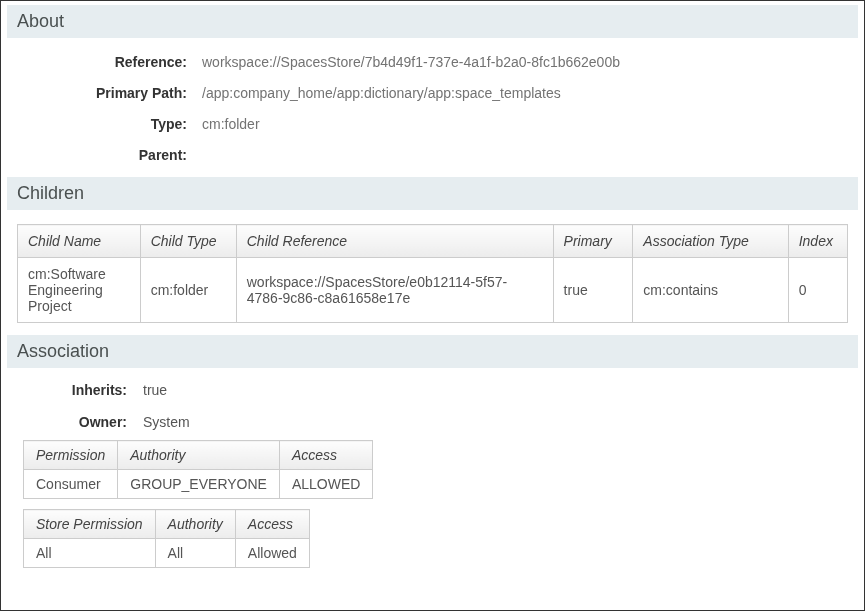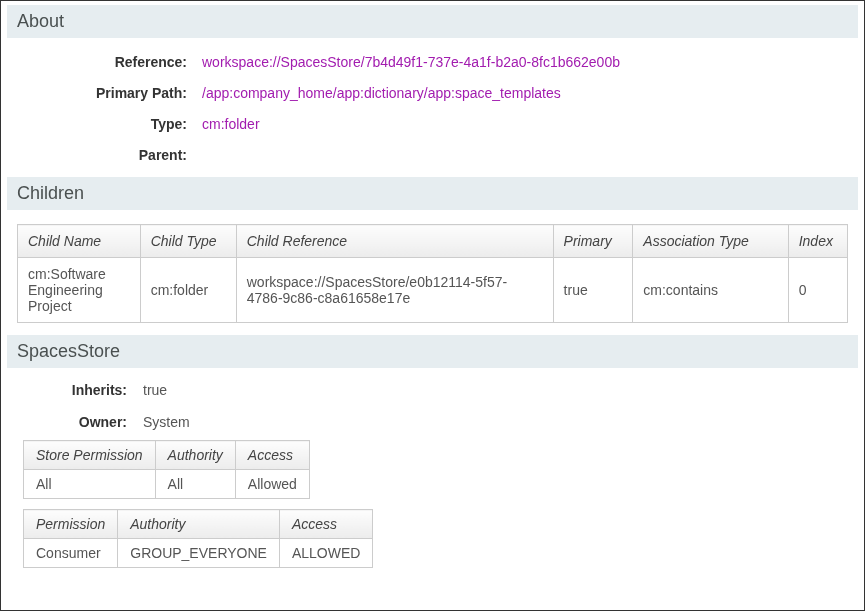--- a/index.html
+++ b/index.html
@@ -32,21 +32,21 @@
     row-gap: 8px;
     padding: 16px 10px 14px 10px;
     gap: 15px;
   }
   .about-label {
     text-align: right;
     font-weight: 600;
     color: #333;
   }
   .about-value {
-    color: #a21caf;
+    color: #737373;
   }
   .children-wrap { padding: 14px 10px 12px 10px; }
   table {
     border-collapse: collapse;
     width: 100%;
     font-size: 14px;
   }
   th, td {
     border: 1px solid #ccc;
     padding: 8px 10px;
@@ -118,57 +118,57 @@
           <td>cm:folder</td>
           <td>workspace://SpacesStore/e0b12114-5f57-4786-9c86-c8a61658e17e</td>
           <td>true</td>
           <td>cm:contains</td>
           <td>0</td>
         </tr>
       </tbody>
     </table>
   </div>
 
-  <h2 class="section-header">SpacesStore</h2>
+  <h2 class="section-header">Association</h2>
   <div class="perm-meta">
     <div class="perm-label">Inherits:</div>
     <div class="perm-value">true</div>
     <div class="perm-label">Owner:</div>
     <div class="perm-value">System</div>
   </div>
 
   <div class="perm-tables">
+    <table>
+      <thead>
+        <tr>
+          <th>Permission</th>
+          <th>Authority</th>
+          <th>Access</th>
+        </tr>
+      </thead>
+      <tbody>
+        <tr>
+          <td>Consumer</td>
+          <td>GROUP_EVERYONE</td>
+          <td>ALLOWED</td>
+        </tr>
+      </tbody>
+    </table>
+
     <table>
       <thead>
         <tr>
           <th>Store Permission</th>
           <th>Authority</th>
           <th>Access</th>
         </tr>
       </thead>
       <tbody>
         <tr>
           <td>All</td>
           <td>All</td>
           <td>Allowed</td>
         </tr>
       </tbody>
     </table>
-
-    <table>
-      <thead>
-        <tr>
-          <th>Permission</th>
-          <th>Authority</th>
-          <th>Access</th>
-        </tr>
-      </thead>
-      <tbody>
-        <tr>
-          <td>Consumer</td>
-          <td>GROUP_EVERYONE</td>
-          <td>ALLOWED</td>
-        </tr>
-      </tbody>
-    </table>
   </div>
 
 </div>
 
 </body></html>

